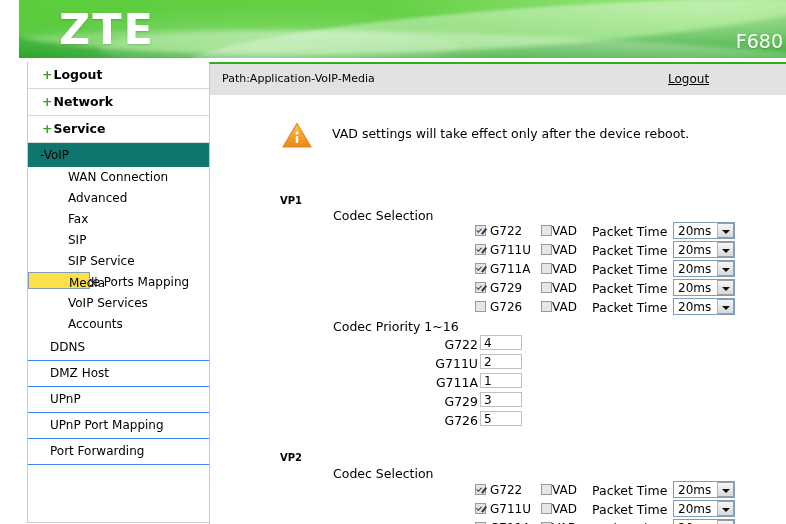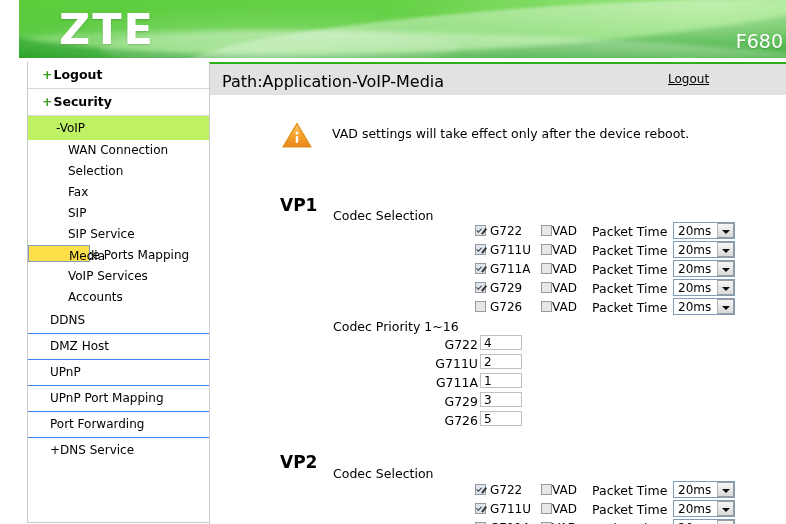--- a/index.html
+++ b/index.html
@@ -52,51 +52,51 @@
     height:26px;line-height:26px;padding-left:14px;font-weight:bold;font-size:12.5px;
     border-bottom:1px solid #d8d8d8;background:#fff;white-space:nowrap;
   }
   .nav-top .pm{color:#3a9e1a;font-weight:bold;margin-right:1px;}
   .nav-top.active{background:#5a9e14;color:#fff;border-bottom:1px solid #4f8d11;}
   .nav-top.active .pm{color:#fff;}
   .nav-sub{
     height:24px;line-height:24px;padding-left:22px;font-size:12px;white-space:nowrap;
     background:#fff;
   }
-  .nav-sub.voip{background:#bef264;padding-left:28px;}
+  .nav-sub.voip{background:#0f766e;padding-left:12px;}
   .nav-leaf{
     height:21px;line-height:21px;padding-left:40px;font-size:12px;white-space:nowrap;background:#fff;
   }
   .nav-leaf.sel{background:#fde047;}
   .nav-plain{
     height:25px;line-height:25px;padding-left:22px;font-size:12px;white-space:nowrap;
     border-bottom:1px solid #3b82f6;background:#fff;
   }
   .nav-plain.noline{border-bottom:none;}
 
   
   .content{
     position:absolute;left:190px;top:62px;width:587px;height:462px;
     background:#fff;border:1px solid #c9c9c9;border-top:2px solid #2fae1b;
     overflow:hidden;
   }
   .pathbar{
     position:relative;height:30px;background:#e2e2e2;border-bottom:1px solid #e2e2e2;
   }
-  .pathbar .path{position:absolute;left:12px;top:8px;font-size:16px;}
+  .pathbar .path{position:absolute;left:12px;top:8px;font-size:11px;}
   .pathbar .logout{
     position:absolute;left:458px;top:8px;font-size:12px;color:#000;text-decoration:underline;cursor:pointer;
   }
 
   .notice{position:absolute;left:72px;top:56px;width:480px;height:34px;}
   .notice .tri{position:absolute;left:0;top:2px;width:30px;height:27px;}
   .notice .msg{position:absolute;left:50px;top:6px;font-size:12.5px;white-space:nowrap;}
 
   
-  .vp-label{position:absolute;font-weight:bold;font-size:17px;}
+  .vp-label{position:absolute;font-weight:bold;font-size:10px;}
   .cs-label{position:absolute;font-size:12.5px;}
   .cp-label{position:absolute;font-size:12.5px;}
 
   .row{position:absolute;height:18px;white-space:nowrap;}
   .cb{
     display:inline-block;width:11px;height:11px;vertical-align:-1px;
     border:1px solid #9a9a9a;background:#e6e6e6;box-sizing:border-box;position:relative;
   }
   .cb.on{background:#dde6ef;}
   .cb.on:after{
@@ -148,43 +148,45 @@
     <div class="wave w4"></div>
     <div class="brand">ZTE</div>
     <div class="model">F680</div>
   </div>
 
   <div class="sidebar">
     <div class="nav-top">
       <span class="pm">+</span><span>Logout</span>
     </div>
     <div class="nav-top">
-      <span class="pm">+</span><span>Security</span>
+      <span class="pm">+</span><span>Network</span>
+    </div>
+    <div class="nav-top">
+      <span class="pm">+</span><span>Service</span>
     </div>
 
     <div class="nav-sub voip">
       <span class="pm">-</span><span>VoIP</span>
     </div>
 
     <div class="nav-leaf">WAN Connection</div>
-    <div class="nav-leaf">Selection</div>
+    <div class="nav-leaf">Advanced</div>
     <div class="nav-leaf">Fax</div>
     <div class="nav-leaf">SIP</div>
     <div class="nav-leaf">SIP Service</div>
     <div class="nav-leaf sel">Media</div>
     <div class="nav-leaf">Voice Ports Mapping</div>
     <div class="nav-leaf">VoIP Services</div>
     <div class="nav-leaf">Accounts</div>
 
     <div class="nav-plain">DDNS</div>
     <div class="nav-plain">DMZ Host</div>
     <div class="nav-plain">UPnP</div>
     <div class="nav-plain">UPnP Port Mapping</div>
     <div class="nav-plain">Port Forwarding</div>
-    <div class="nav-plain noline">+DNS Service</div>
   </div>
 
   <div class="content">
     <div class="pathbar">
       <div class="path">Path:Application-VoIP-Media</div>
       <div class="logout">Logout</div>
     </div>
 
     <div class="notice">
       <svg class="tri" viewBox="0 0 30 27">

